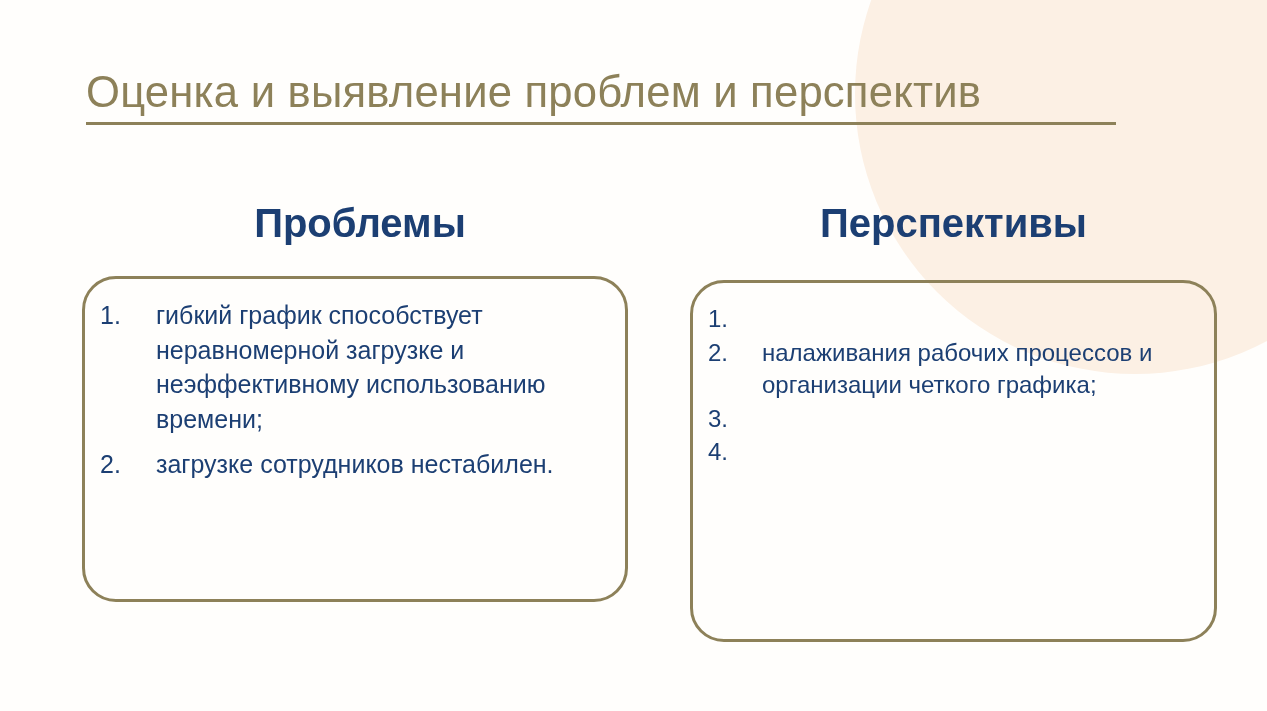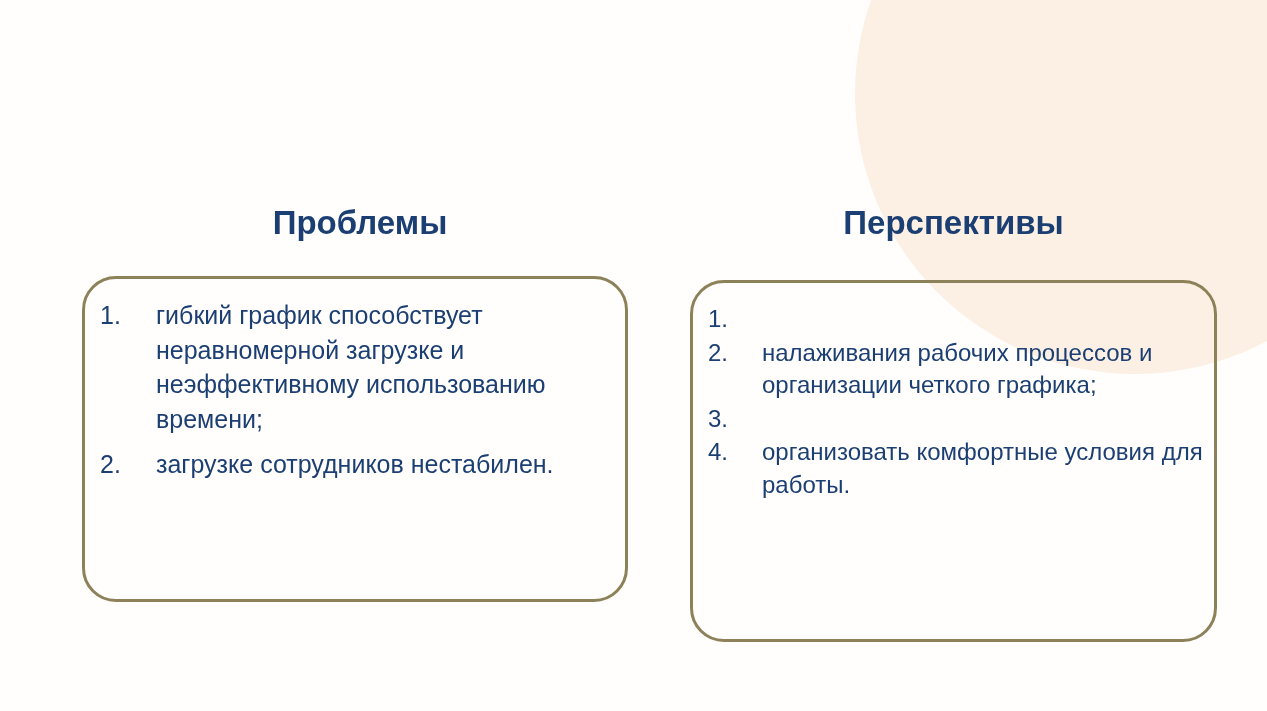--- a/index.html
+++ b/index.html
@@ -57,21 +57,21 @@
     height: 3px;
     width: 1030px;
     background: #8d8159;
   }
 
   
   .col-header {
     position: absolute;
     font-family: "Liberation Sans", sans-serif;
     font-weight: bold;
-    font-size: 33px;
+    font-size: 40px;
     line-height: 38px;
     color: #1c3f73;
     text-align: center;
   }
   #header-left  { left: 90px;  top: 204px; width: 540px; }
   #header-right { left: 690px; top: 204px; width: 527px; }
 
   
   .card {
     position: absolute;
@@ -110,20 +110,24 @@
     flex: 1 1 auto;
   }
 </style>
 </head>
 <body>
 
 <div id="slide">
 
   <div class="deco-circle" id="deco-circle-main"></div>
 
+  <div id="title-wrap">
+    <div id="slide-title">Оценка и выявление проблем и перспектив</div>
+    <div id="title-rule"></div>
+  </div>
 
   <div class="col-header" id="header-left">Проблемы</div>
   <div class="col-header" id="header-right">Перспективы</div>
 
   <div class="card" id="card-left"></div>
   <div class="card" id="card-right"></div>
 
   <div class="olist" id="list-left">
     <div class="li">
       <span class="li-num">1.</span>
@@ -141,17 +145,16 @@
     </div>
     <div class="li">
       <span class="li-num">2.</span>
       <span class="li-text">налаживания рабочих процессов и организации четкого графика;</span>
     </div>
     <div class="li">
       <span class="li-num">3.</span>
     </div>
     <div class="li">
       <span class="li-num">4.</span>
-      <span class="li-text">организовать комфортные условия для работы.</span>
     </div>
   </div>
 
 </div>
 
 </body></html>

